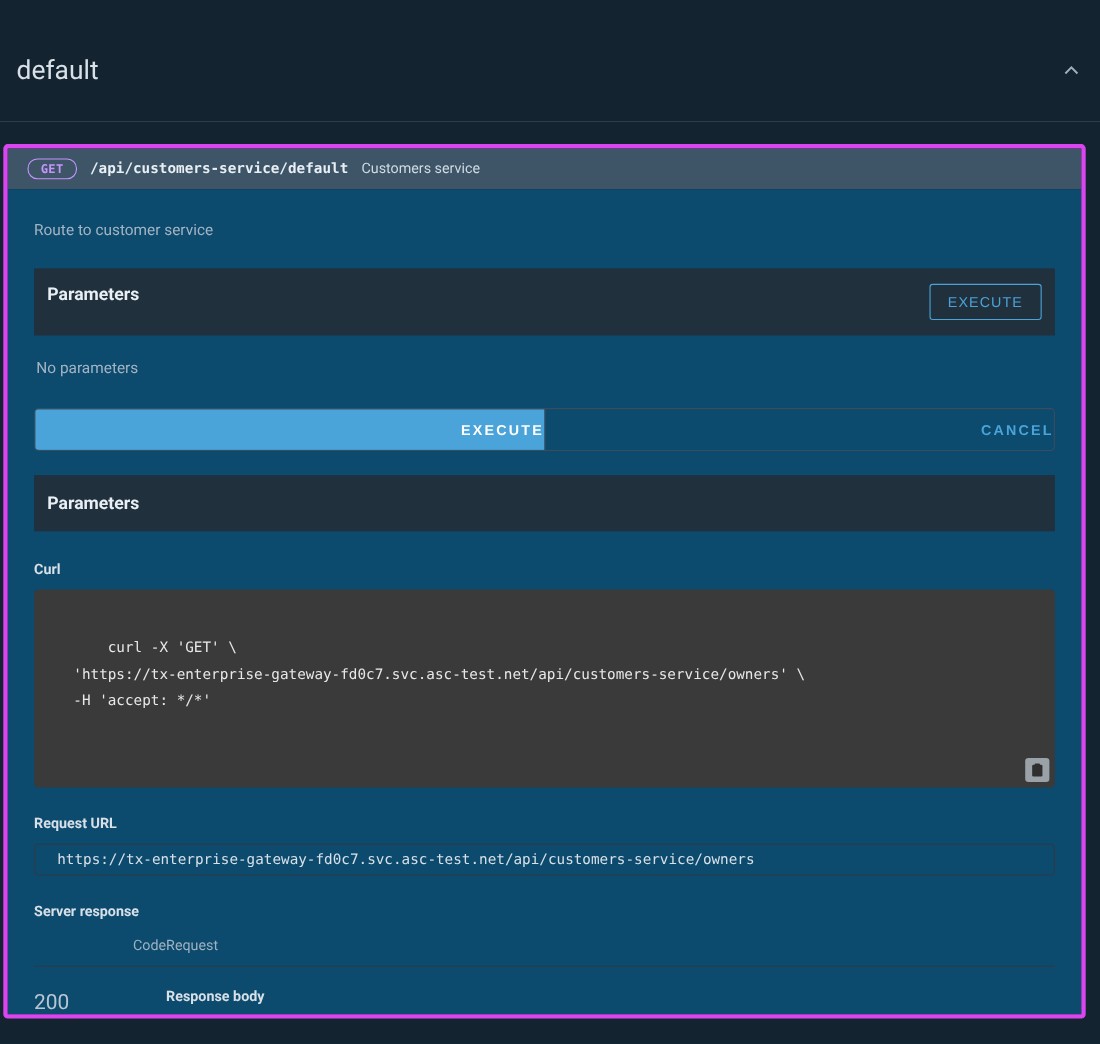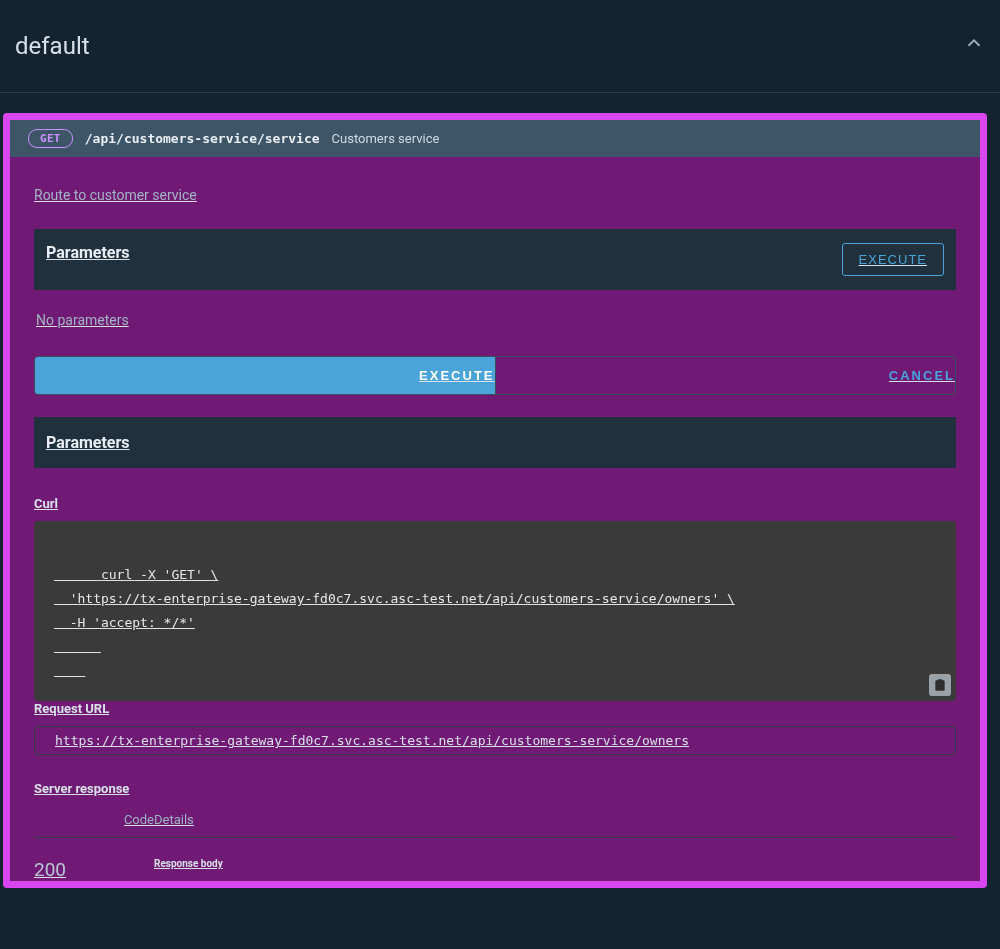--- a/index.html
+++ b/index.html
@@ -6,44 +6,46 @@
     body {
       background: #13232f;
       color: #d8e0e8;
       font-family: -apple-system, BlinkMacSystemFont, "Segoe UI", Roboto, sans-serif;
       font-size: 14px;
       width: 1000px;
       min-height: 949px;
     }
     .section-header {
       display: flex;
+      align-items: center;
       justify-content: space-between;
       padding: 32px 15px;
       cursor: pointer;
+      margin-top: 18px;
     }
     .section-title {
       font-size: 24px;
       font-weight: 400;
       color: #d8e0e8;
     }
     .chevron-icon {
       width: 22px;
       height: 22px;
       stroke: #a0afc0;
       stroke-width: 2;
       fill: none;
     }
     .divider {
       height: 1px;
       background: #2d3b46;
       margin: 0 0 0 0;
     }
     .endpoint-box {
       margin: 20px 13px 0 3px;
-      border: 7px solid #d946ef;
+      border: 4px solid #d946ef;
       border-radius: 4px;
       overflow: hidden;
     }
     .endpoint-header {
       background: #3d5567;
       display: flex;
       align-items: center;
       padding: 9px 18px;
       gap: 12px;
       cursor: pointer;
@@ -63,22 +65,21 @@
       font-size: 13px;
       color: #e9eff5;
       font-weight: 600;
     }
     .endpoint-desc {
       font-size: 13px;
       color: #d0dae3;
     }
     .endpoint-body {
       padding: 30px 24px 0 24px;
-      background: #701a75;
-      text-decoration: underline;
+      background: #0c4a6e;
     }
     .route-note {
       color: #a3b4c2;
       font-size: 14px;
       margin-bottom: 26px;
     }
     .panel {
       background: #20303c;
       padding: 14px 12px;
       display: flex;
@@ -151,20 +152,21 @@
     }
     .code-block {
       position: relative;
       background: #3a3a3a;
       border-radius: 4px;
       padding: 18px 20px;
       font-family: ui-monospace, Menlo, Consolas, monospace;
       font-size: 13px;
       color: #e8e8e8;
       line-height: 1.85;
+      margin-bottom: 26px;
       white-space: pre;
       overflow: auto;
     }
     .copy-btn {
       position: absolute;
       right: 5px;
       bottom: 5px;
       width: 22px;
       height: 22px;
       background: #9aa2a8;
@@ -201,41 +203,41 @@
       display: flex;
       padding: 20px 0 0 0;
     }
     .code-val {
       width: 120px;
       color: #b8c6d2;
       font-size: 19px;
     }
     .details-col { flex: 1; }
     .resp-body-label {
-      font-size: 10px;
+      font-size: 13px;
       font-weight: 700;
       color: #d8e0e8;
       margin-bottom: 6px;
     }
   </style>
 </head>
 <body>
 
 <div class="section-header">
   <div class="section-title">default</div>
   <svg class="chevron-icon" viewBox="0 0 24 24">
       <polyline points="6 15 12 9 18 15"></polyline>
     </svg>
 </div>
 <div class="divider"></div>
 
 <div class="endpoint-box">
   <div class="endpoint-header">
     <span class="method-badge">GET</span>
-    <span class="endpoint-path">/api/customers-service/service</span>
+    <span class="endpoint-path">/api/customers-service/default</span>
     <span class="endpoint-desc">Customers service</span>
   </div>
 
   <div class="endpoint-body">
     <div class="route-note">Route to customer service</div>
 
     <div class="panel">
       <h3>Parameters</h3>
       <button class="cancel-btn">EXECUTE</button>
     </div>
@@ -265,21 +267,21 @@
     </div>
 
     <div class="sub-label">Request URL</div>
     <div class="url-block">https://tx-enterprise-gateway-fd0c7.svc.asc-test.net/api/customers-service/owners</div>
 
     <div class="sub-label">Server response</div>
 
     <div class="resp-table">
       <div class="thead">
         <div class="col-code">Code</div>
-        <div class="col-details">Details</div>
+        <div class="col-details">Request</div>
       </div>
       <div class="resp-row">
         <div class="code-val">200</div>
         <div class="details-col">
           <div class="resp-body-label">Response body</div>
         </div>
       </div>
     </div>
 
   </div>

